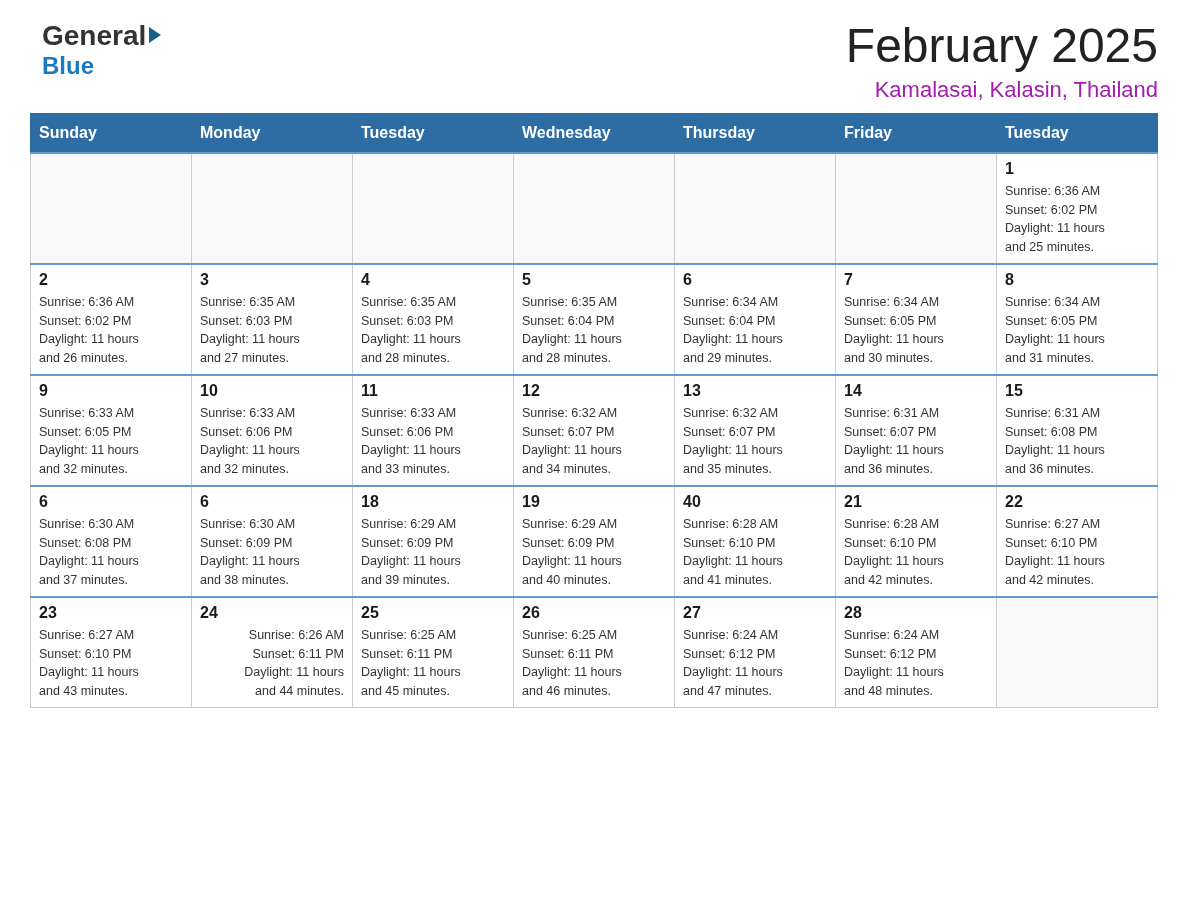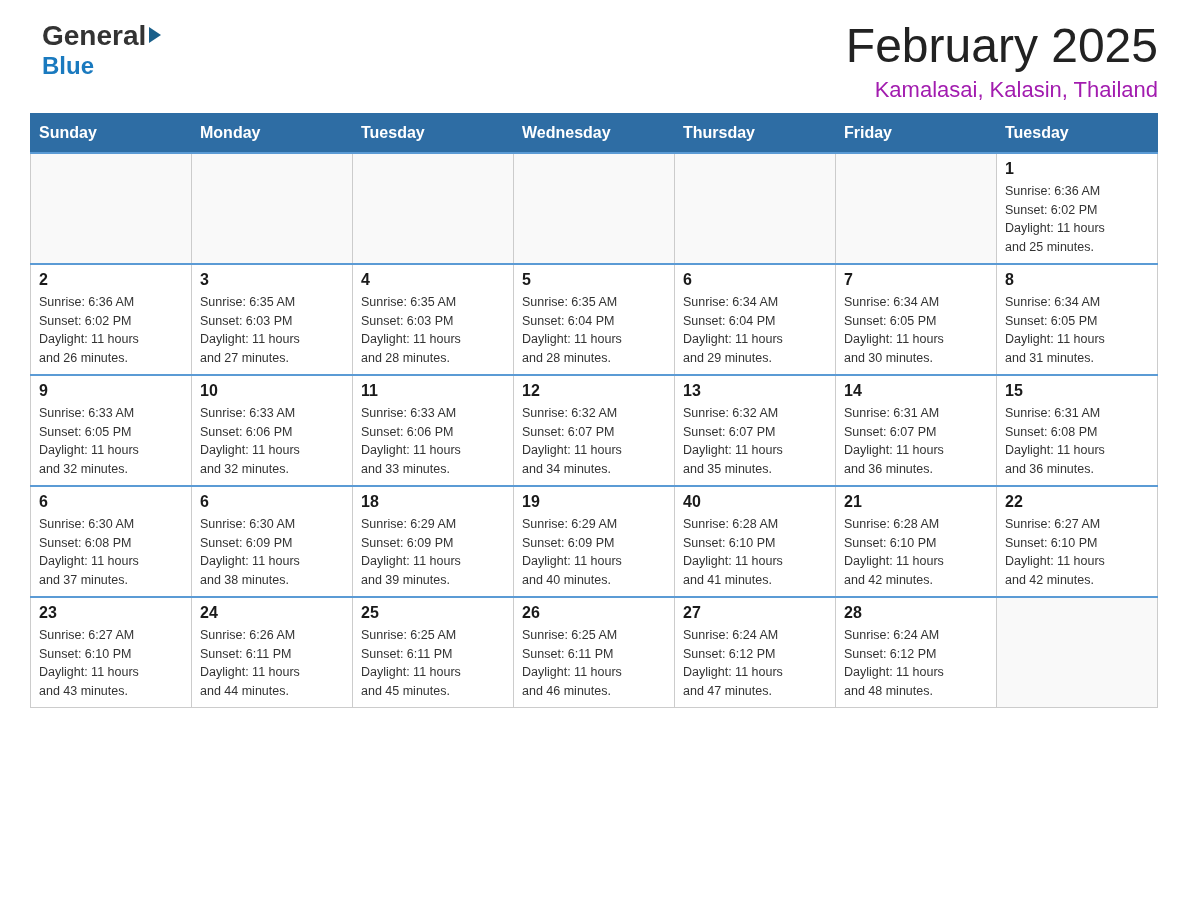--- a/index.html
+++ b/index.html
@@ -286,21 +286,21 @@
       <tr class="week-row">
         <td>
           <span class="day-number">23</span>
           <div class="day-info" style="white-space: pre-line;">Sunrise: 6:27 AM
 Sunset: 6:10 PM
 Daylight: 11 hours
 and 43 minutes.</div>
         </td>
         <td>
           <span class="day-number">24</span>
-          <div class="day-info" style="white-space: pre-line;">Sunrise: 6:26 AM
+          <div class="day-info" style="white-space: pre-line; text-align: right;">Sunrise: 6:26 AM
 Sunset: 6:11 PM
 Daylight: 11 hours
 and 44 minutes.</div>
         </td>
         <td>
           <span class="day-number">25</span>
           <div class="day-info" style="white-space: pre-line;">Sunrise: 6:25 AM
 Sunset: 6:11 PM
 Daylight: 11 hours
 and 45 minutes.</div>

